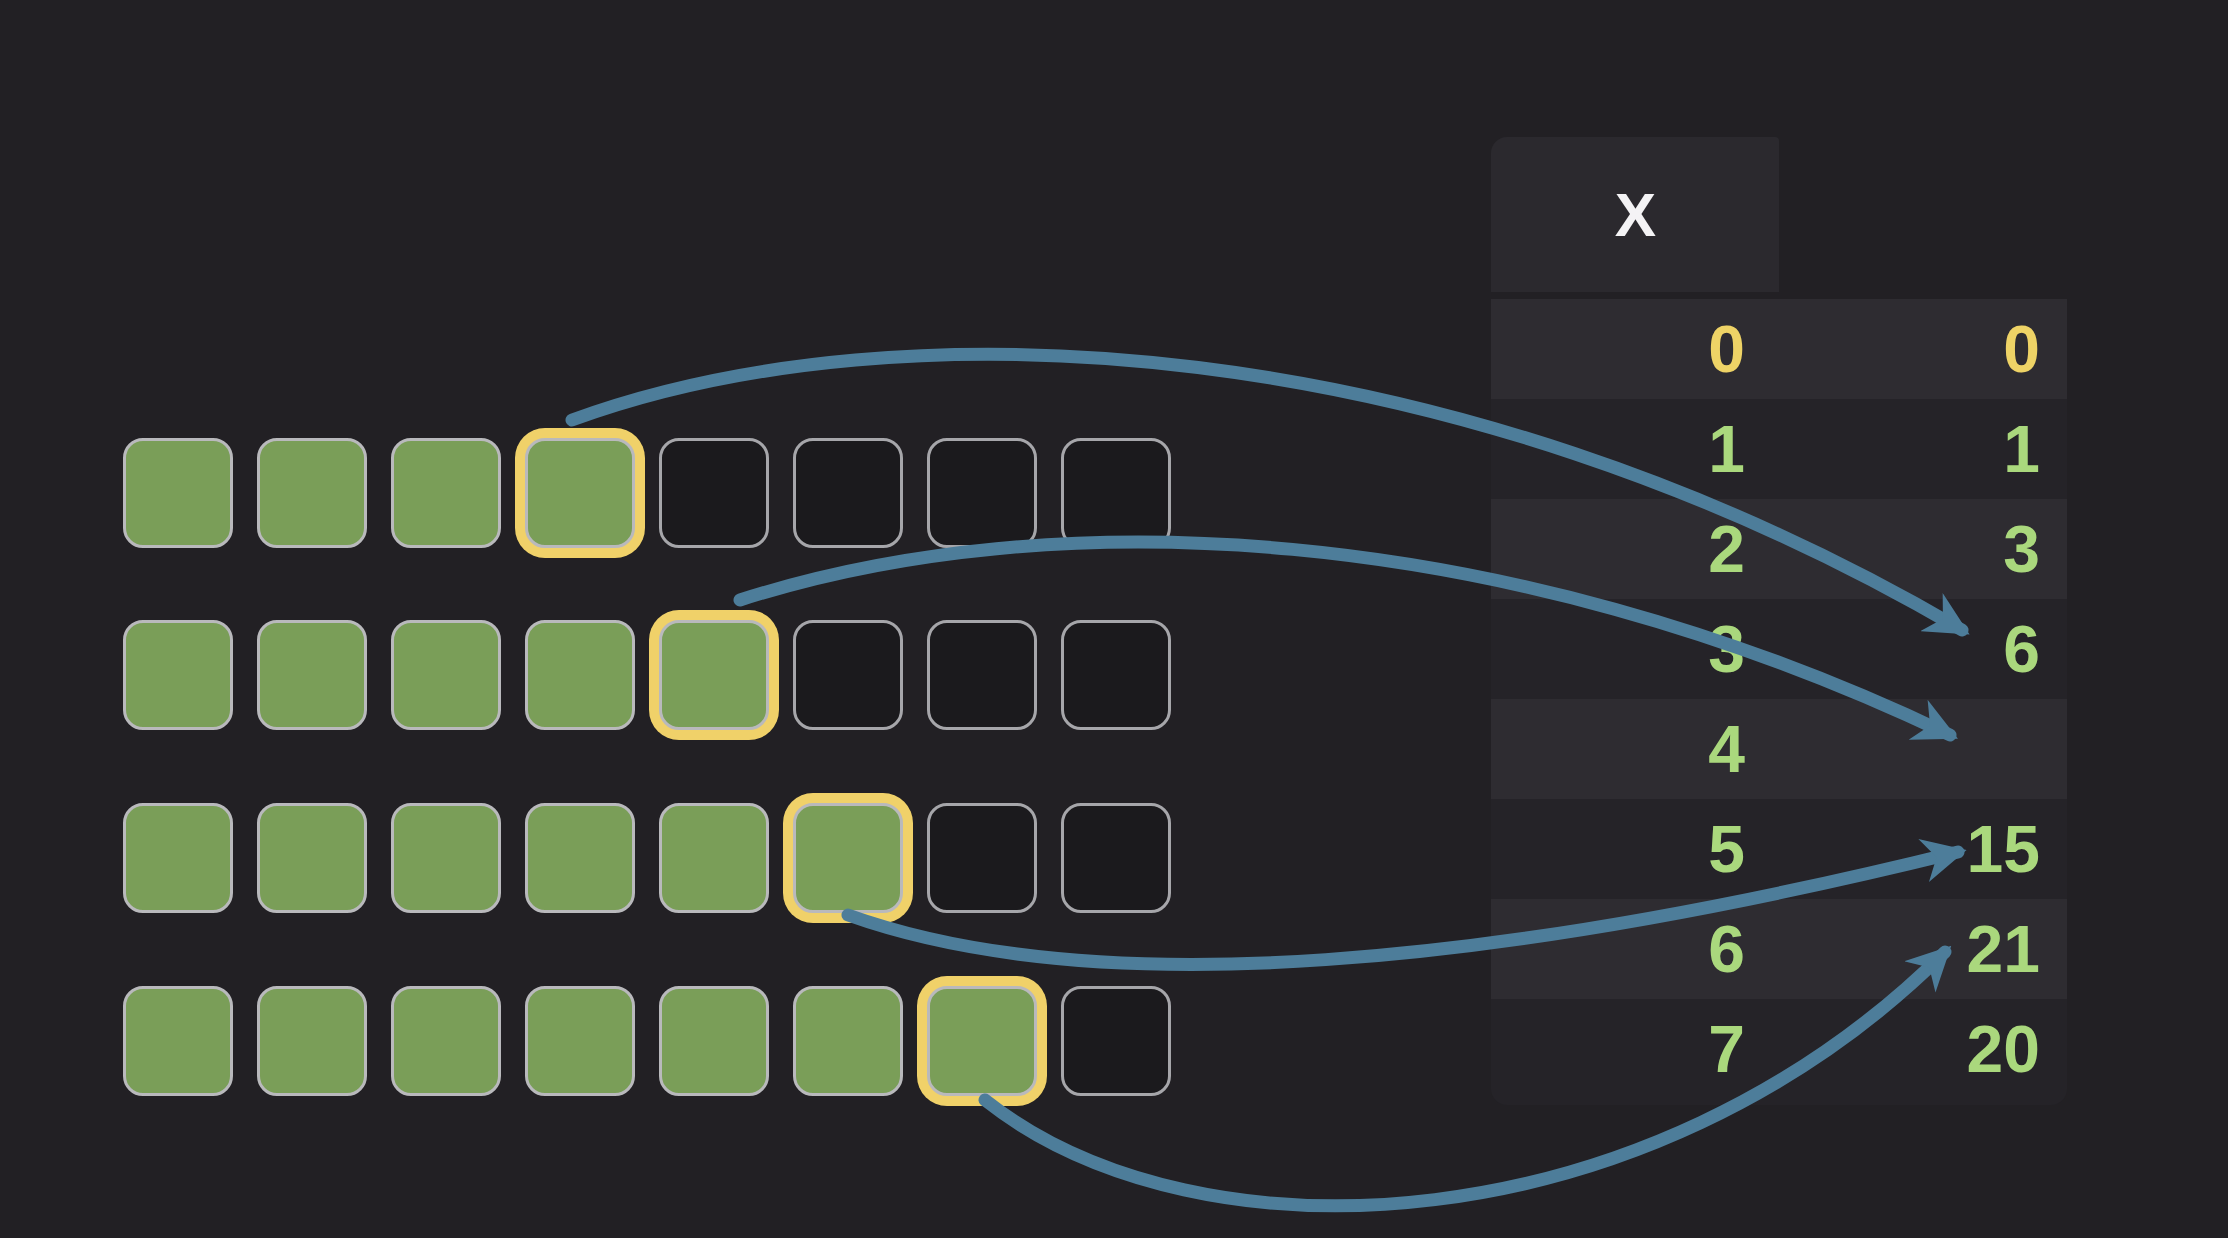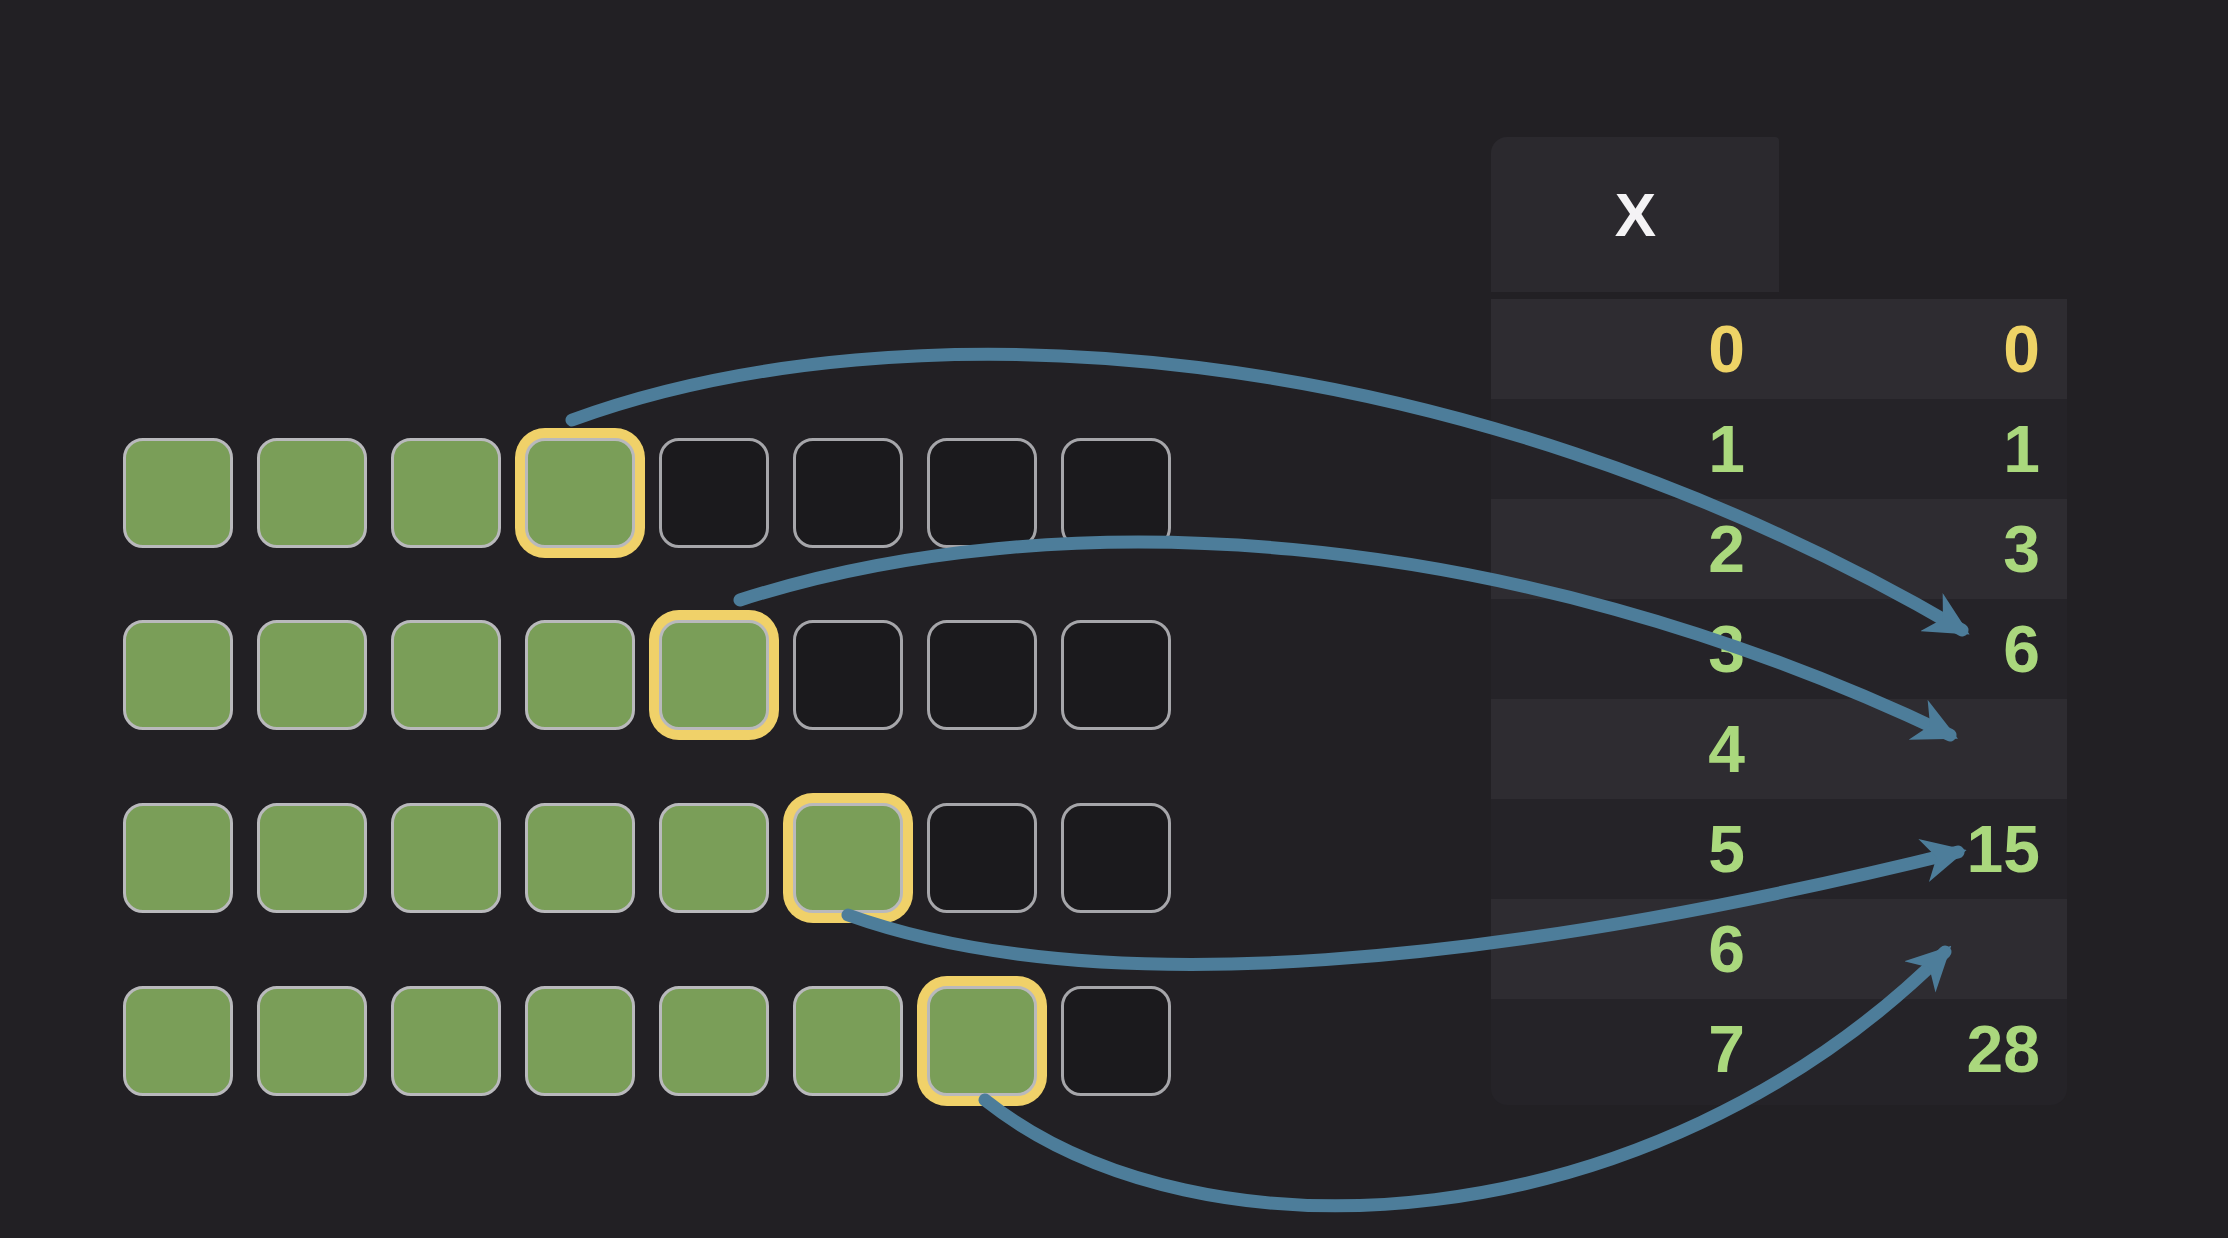--- a/index.html
+++ b/index.html
@@ -118,24 +118,25 @@
       </div>
       <div class="trow light">
         <div class="cell x green">4</div>
       </div>
       <div class="trow">
         <div class="cell x green">5</div>
         <div class="cell sumx green">15</div>
       </div>
       <div class="trow light">
         <div class="cell x green">6</div>
+        <div class="cell sumx green">21</div>
       </div>
       <div class="trow">
         <div class="cell x green">7</div>
-        <div class="cell sumx green">28</div>
+        <div class="cell sumx green">20</div>
       </div>
     </div>
 </div>
 
 <svg class="arrows" id="arrows" viewBox="0 0 2228 1238" xmlns="http://www.w3.org/2000/svg">
   <defs>
     <marker id="ah" viewBox="0 0 10 10" refX="8" refY="5" markerWidth="3.4" markerHeight="3.4" orient="auto">
       <path d="M 0 0 L 10 5 L 0 10 L 3 5 z" fill="#4d7d9a"></path>
     </marker>
   </defs>

